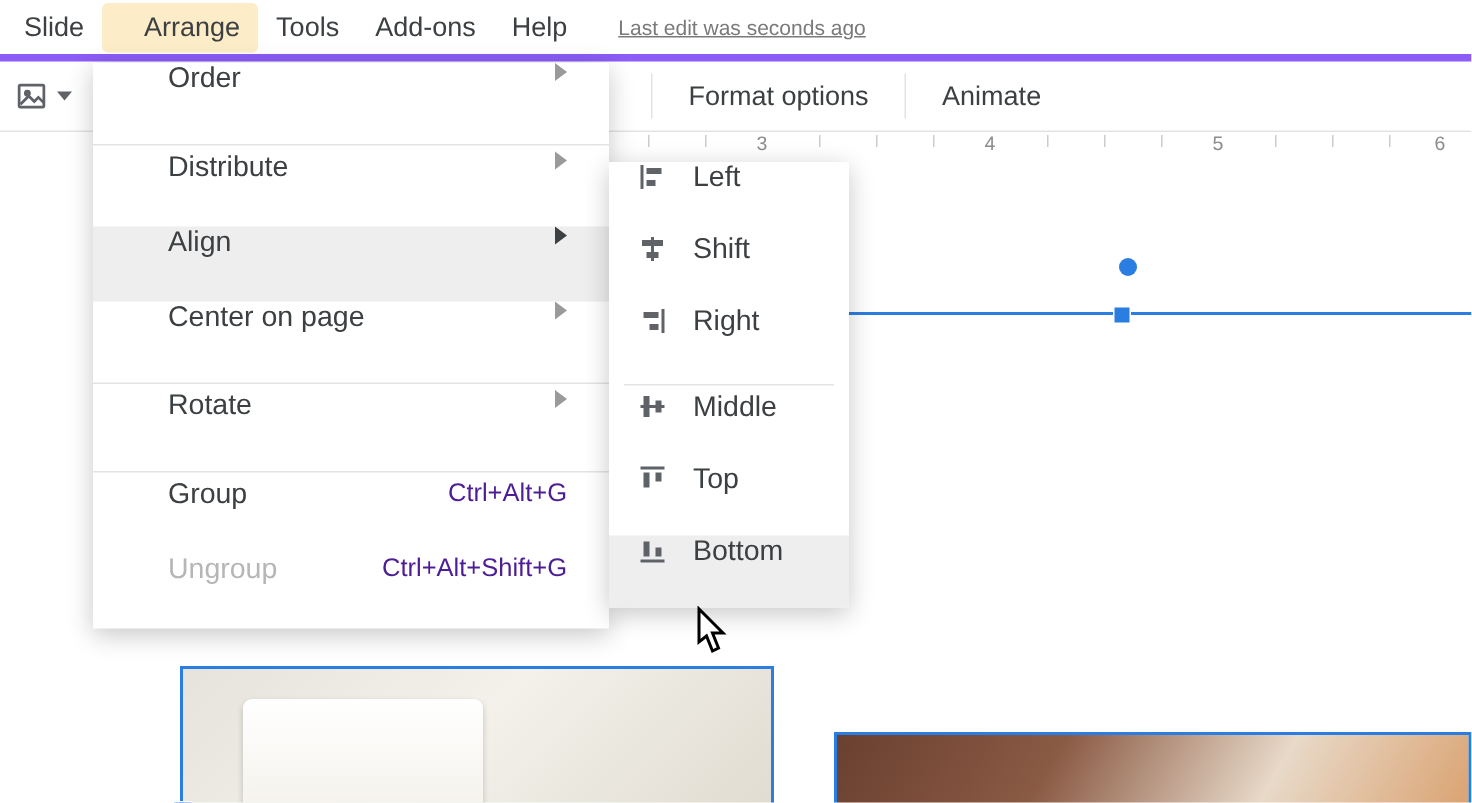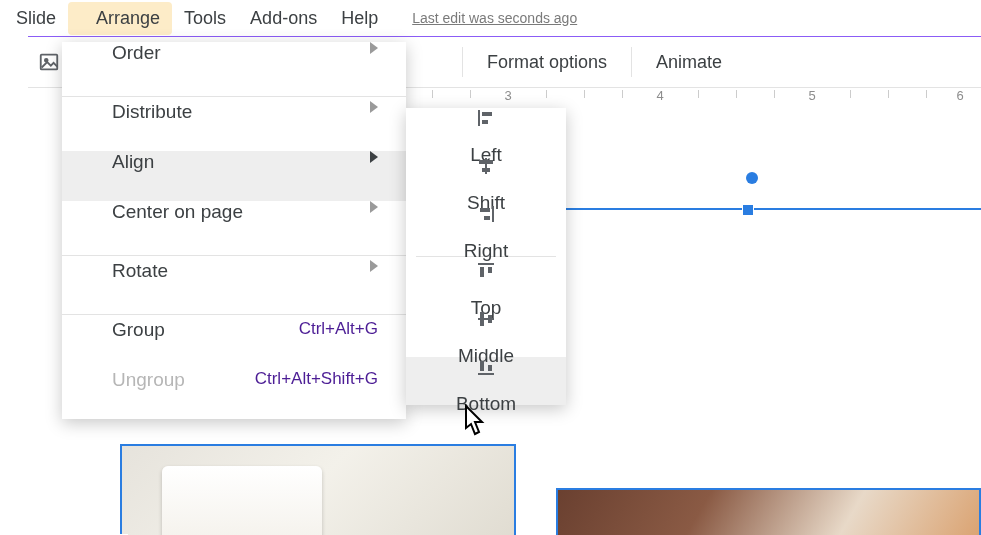--- a/index.html
+++ b/index.html
@@ -3,21 +3,21 @@
   <meta charset="utf-8">
   <style>
     * { margin:0; padding:0; box-sizing:border-box; font-family:Arial,Helvetica,sans-serif; }
     body { width:981px; height:535px; background:#fff; color:#3c4043; overflow:hidden; position:relative; }
     
     .menubar { display:flex; align-items:center; height:36px; padding:0 4px; font-size:18px; color:#3c4043; }
     .menubar .mitem { padding:6px 12px; border-radius:4px; cursor:pointer; }
     .menubar .mitem.active { background:#fdecc8;padding-left:28px; }
     .last-edit { margin-left:22px; font-size:14px; color:#7a7a7a; text-decoration:underline; cursor:pointer; }
     
-    .toolbar { display:flex; align-items:center; height:52px; border-top:1px solid #8b5cf6; border-bottom:1px solid #e3e3e3; padding:0 4px; font-size:18px;margin-left:28px; }
+    .toolbar { display:flex; align-items:center; height:52px; border-top:5px solid #8b5cf6; border-bottom:1px solid #e3e3e3; padding:0 4px; font-size:18px; }
     .tool-img { display:flex; align-items:center; gap:6px; padding:4px 6px; cursor:pointer; }
     .tool-img svg { display:block; }
     .caret { width:0; height:0; border-left:5px solid transparent; border-right:5px solid transparent; border-top:6px solid #5f6368; }
     .sep { width:1px; height:30px; background:#e3e3e3; margin:0 10px; }
     .tool-text { padding:6px 14px; cursor:pointer; }
     .toolbar-gap { width:370px; }
     
     .ruler { position:relative; height:28px; background:#fff; font-size:13px; color:#8d8d8d; }
     .ruler .num { position:absolute; top:0px; transform:translateX(-50%); }
     .ruler .minor { position:absolute; top:2px; width:1px; height:8px; background:#ccc; }
@@ -37,21 +37,21 @@
     .menu { position:absolute; background:#fff; box-shadow:0 4px 16px rgba(0,0,0,.22); font-size:19px; color:#3c4043; }
     .menu1 { top:42px; left:62px; width:344px; }
     .menu1 .row { display:flex; align-items:flex-start; justify-content:space-between; height:50px; padding:0 28px 0 50px; cursor:pointer; }
     .menu1 .row.highlight { background:#eeeeee; }
     .menu1 .row.disabled { color:#b6b6b6; }
     .menu1 hr { border:none; border-top:1px solid #e3e3e3; margin:4px 0; }
     .tri { color:#888; font-size:12px; width:0;height:0;border-top:6px solid transparent;border-bottom:6px solid transparent;border-left:8px solid #9a9a9a;}
     .tri.dark{border-left-color:#3c4043;}
     .shortcut { color:#4c1d95; font-size:17px; }
     .menu2 { top:108px; left:406px; width:160px; }
-    .menu2 .row { display:flex; align-items:center; gap:16px; height:48px; padding:0 18px; cursor:pointer;flex-direction:column; }
+    .menu2 .row { display:flex; align-items:flex-start; gap:16px; height:48px; padding:0 18px; cursor:pointer; }
     .menu2 .row.highlight { background:#eeeeee; }
     .menu2 hr { border:none; border-top:1px solid #e3e3e3; margin:4px 10px; }
     .ico { width:22px; display:flex; justify-content:center; color:#5f6368; }
     
     .cursor { position:absolute; top:404px; left:456px; pointer-events:none; }
   </style>
 </head>
 <body>
 
 <div class="menubar">
@@ -171,36 +171,36 @@
           <rect x="4" y="4" width="10" height="4" fill="#5f6368"></rect>
           <rect x="8" y="12" width="6" height="4" fill="#5f6368"></rect>
         </svg>
       </span>
     <span>Right</span>
   </div>
   <hr>
   <div class="row">
     <span class="ico">
         <svg width="20" height="20" viewBox="0 0 20 20">
+          <rect x="2" y="9" width="16" height="2" fill="#5f6368"></rect>
+          <rect x="4" y="3" width="4" height="14" fill="#5f6368"></rect>
+          <rect x="12" y="6" width="4" height="8" fill="#5f6368"></rect>
+        </svg>
+      </span>
+    <span>Middle</span>
+  </div>
+  <div class="row">
+    <span class="ico">
+        <svg width="20" height="20" viewBox="0 0 20 20">
           <rect x="2" y="2" width="16" height="2" fill="#5f6368"></rect>
           <rect x="4" y="6" width="4" height="10" fill="#5f6368"></rect>
           <rect x="12" y="6" width="4" height="6" fill="#5f6368"></rect>
         </svg>
       </span>
     <span>Top</span>
-  </div>
-  <div class="row">
-    <span class="ico">
-        <svg width="20" height="20" viewBox="0 0 20 20">
-          <rect x="2" y="9" width="16" height="2" fill="#5f6368"></rect>
-          <rect x="4" y="3" width="4" height="14" fill="#5f6368"></rect>
-          <rect x="12" y="6" width="4" height="8" fill="#5f6368"></rect>
-        </svg>
-      </span>
-    <span>Middle</span>
   </div>
   <div class="row highlight">
     <span class="ico">
         <svg width="20" height="20" viewBox="0 0 20 20">
           <rect x="2" y="16" width="16" height="2" fill="#5f6368"></rect>
           <rect x="4" y="4" width="4" height="10" fill="#5f6368"></rect>
           <rect x="12" y="8" width="4" height="6" fill="#5f6368"></rect>
         </svg>
       </span>
     <span>Bottom</span>

